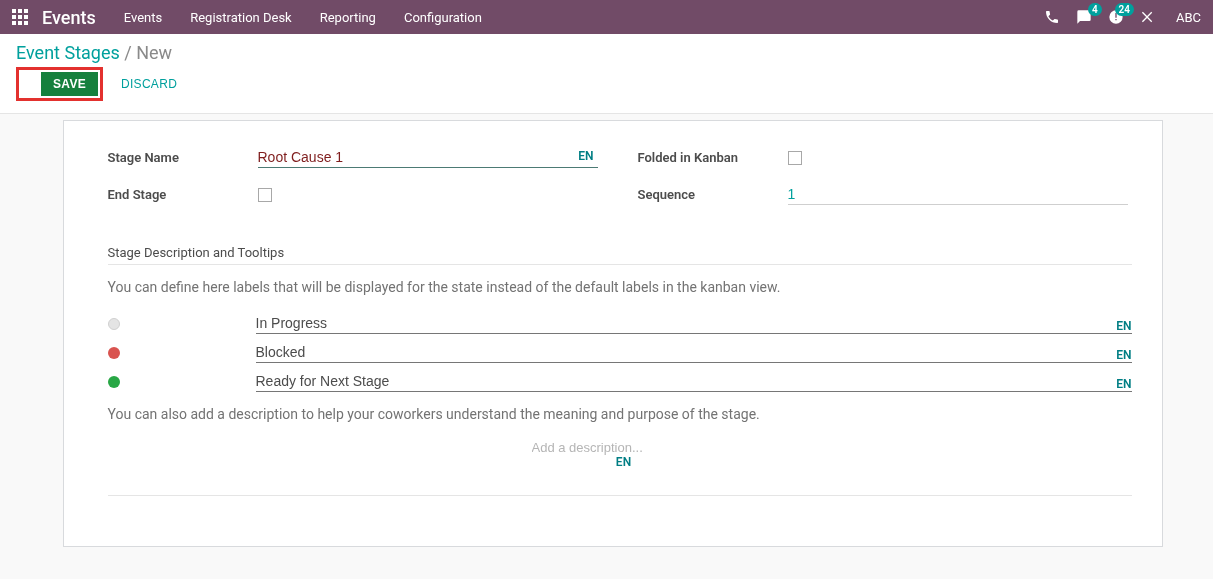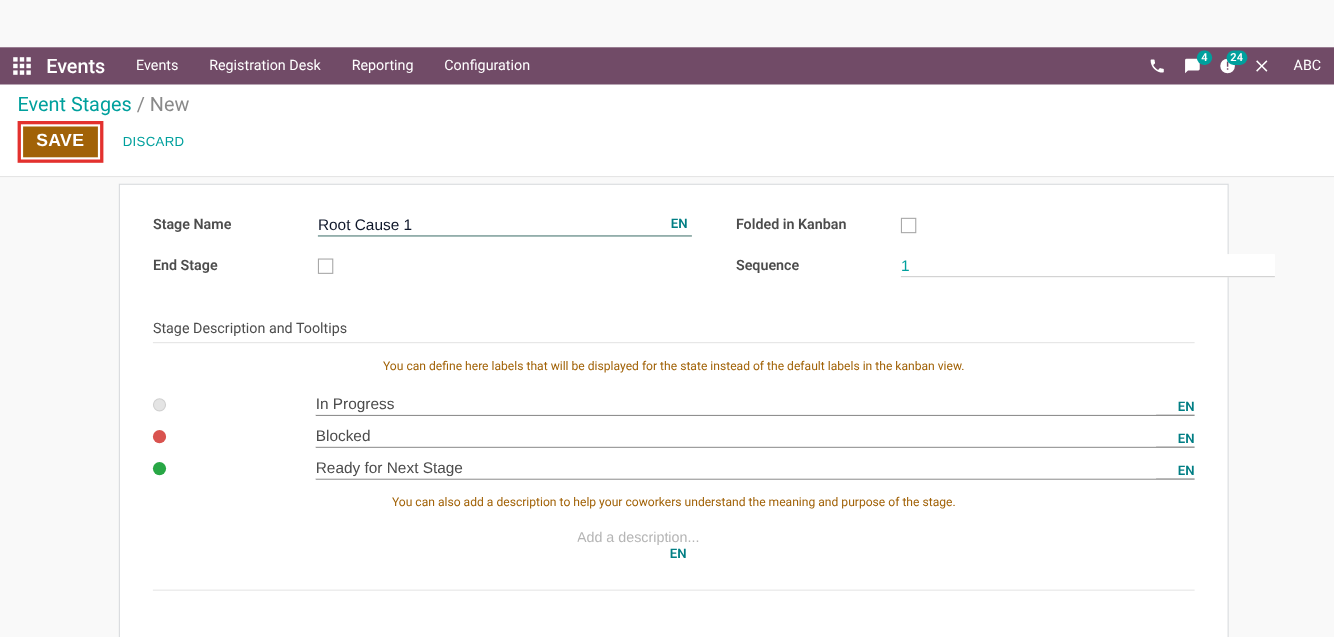--- a/index.html
+++ b/index.html
@@ -14,21 +14,20 @@
   }
 
   
   .navbar {
     background: #714b67;
     height: 34px;
     display: flex;
     align-items: center;
     padding: 0 12px;
     color: #fff;
-    margin-top: 43px;
   }
   .apps-grid {
     display: grid;
     grid-template-columns: repeat(3, 4px);
     grid-template-rows: repeat(3, 4px);
     gap: 2px;
     margin-right: 14px;
     cursor: pointer;
   }
   .apps-grid span {
@@ -105,50 +104,51 @@
     display: flex;
     align-items: center;
     gap: 18px;
   }
   .save-highlight {
     border: 3px solid #e3312e;
     padding: 2px;
     display: inline-block;
   }
   .btn-save {
-    background: #a16207;
+    background: #15803d;
     color: #fff;
     font-weight: 700;
-    font-size: 16px;
+    font-size: 12px;
     padding: 5px 12px;
     border: none;
     cursor: pointer;
     letter-spacing: .3px;
+    margin-left: 20px;
   }
   .btn-discard {
     color: #00a09d;
     font-weight: 400;
     font-size: 12px;
     background: none;
     border: none;
     cursor: pointer;
     letter-spacing: .3px;
   }
 
   
   .sheet-wrap {
     display: flex;
     justify-content: center;
     padding-top: 6px;
   }
   .sheet {
     background: #fff;
     border: 1px solid #d8dadd;
-    width: 1009px;
-    padding: 26px 30px 50px 30px;
+    width: 1100px;
+    padding: 26px 30px 50px 44px;
     margin-left: 12px;
     position: relative;
   }
   .top-grid {
     display: grid;
     grid-template-columns: 150px 340px 40px 150px 340px;
     row-gap: 16px;
     align-items: center;
     column-gap: 0;
     margin-bottom: 40px;
@@ -158,21 +158,21 @@
     font-weight: 600;
     color: #4c4c4c;
   }
   .text-input {
     width: 100%;
     font-size: 14px;
     border: none;
     border-bottom: 1px solid #cfcfcf;
     padding: 2px 0;
     outline: none;
-    color: #0f172a;
+    color: #7f1d1d;
   }
   .text-input.active {
     border-bottom-color: #4c7a74;
   }
   .seq-input {
     width: 100%;
     font-size: 14px;
     border: none;
     border-bottom: 1px solid #cfcfcf;
     padding: 2px 0;
@@ -197,24 +197,23 @@
   
   .section-title {
     font-size: 13px;
     font-weight: 400;
     color: #4c4c4c;
     border-bottom: 1px solid #e5e5e5;
     padding-bottom: 4px;
     margin-bottom: 14px;
   }
   .help-text {
-    font-size: 11px;
-    color: #a16207;
+    font-size: 14px;
+    color: #737373;
     margin-bottom: 18px;
-    text-align: center;
   }
 
   
   .status-row {
     display: flex;
     align-items: center;
     margin-bottom: 8px;
   }
   .status-dot {
     width: 12px;

